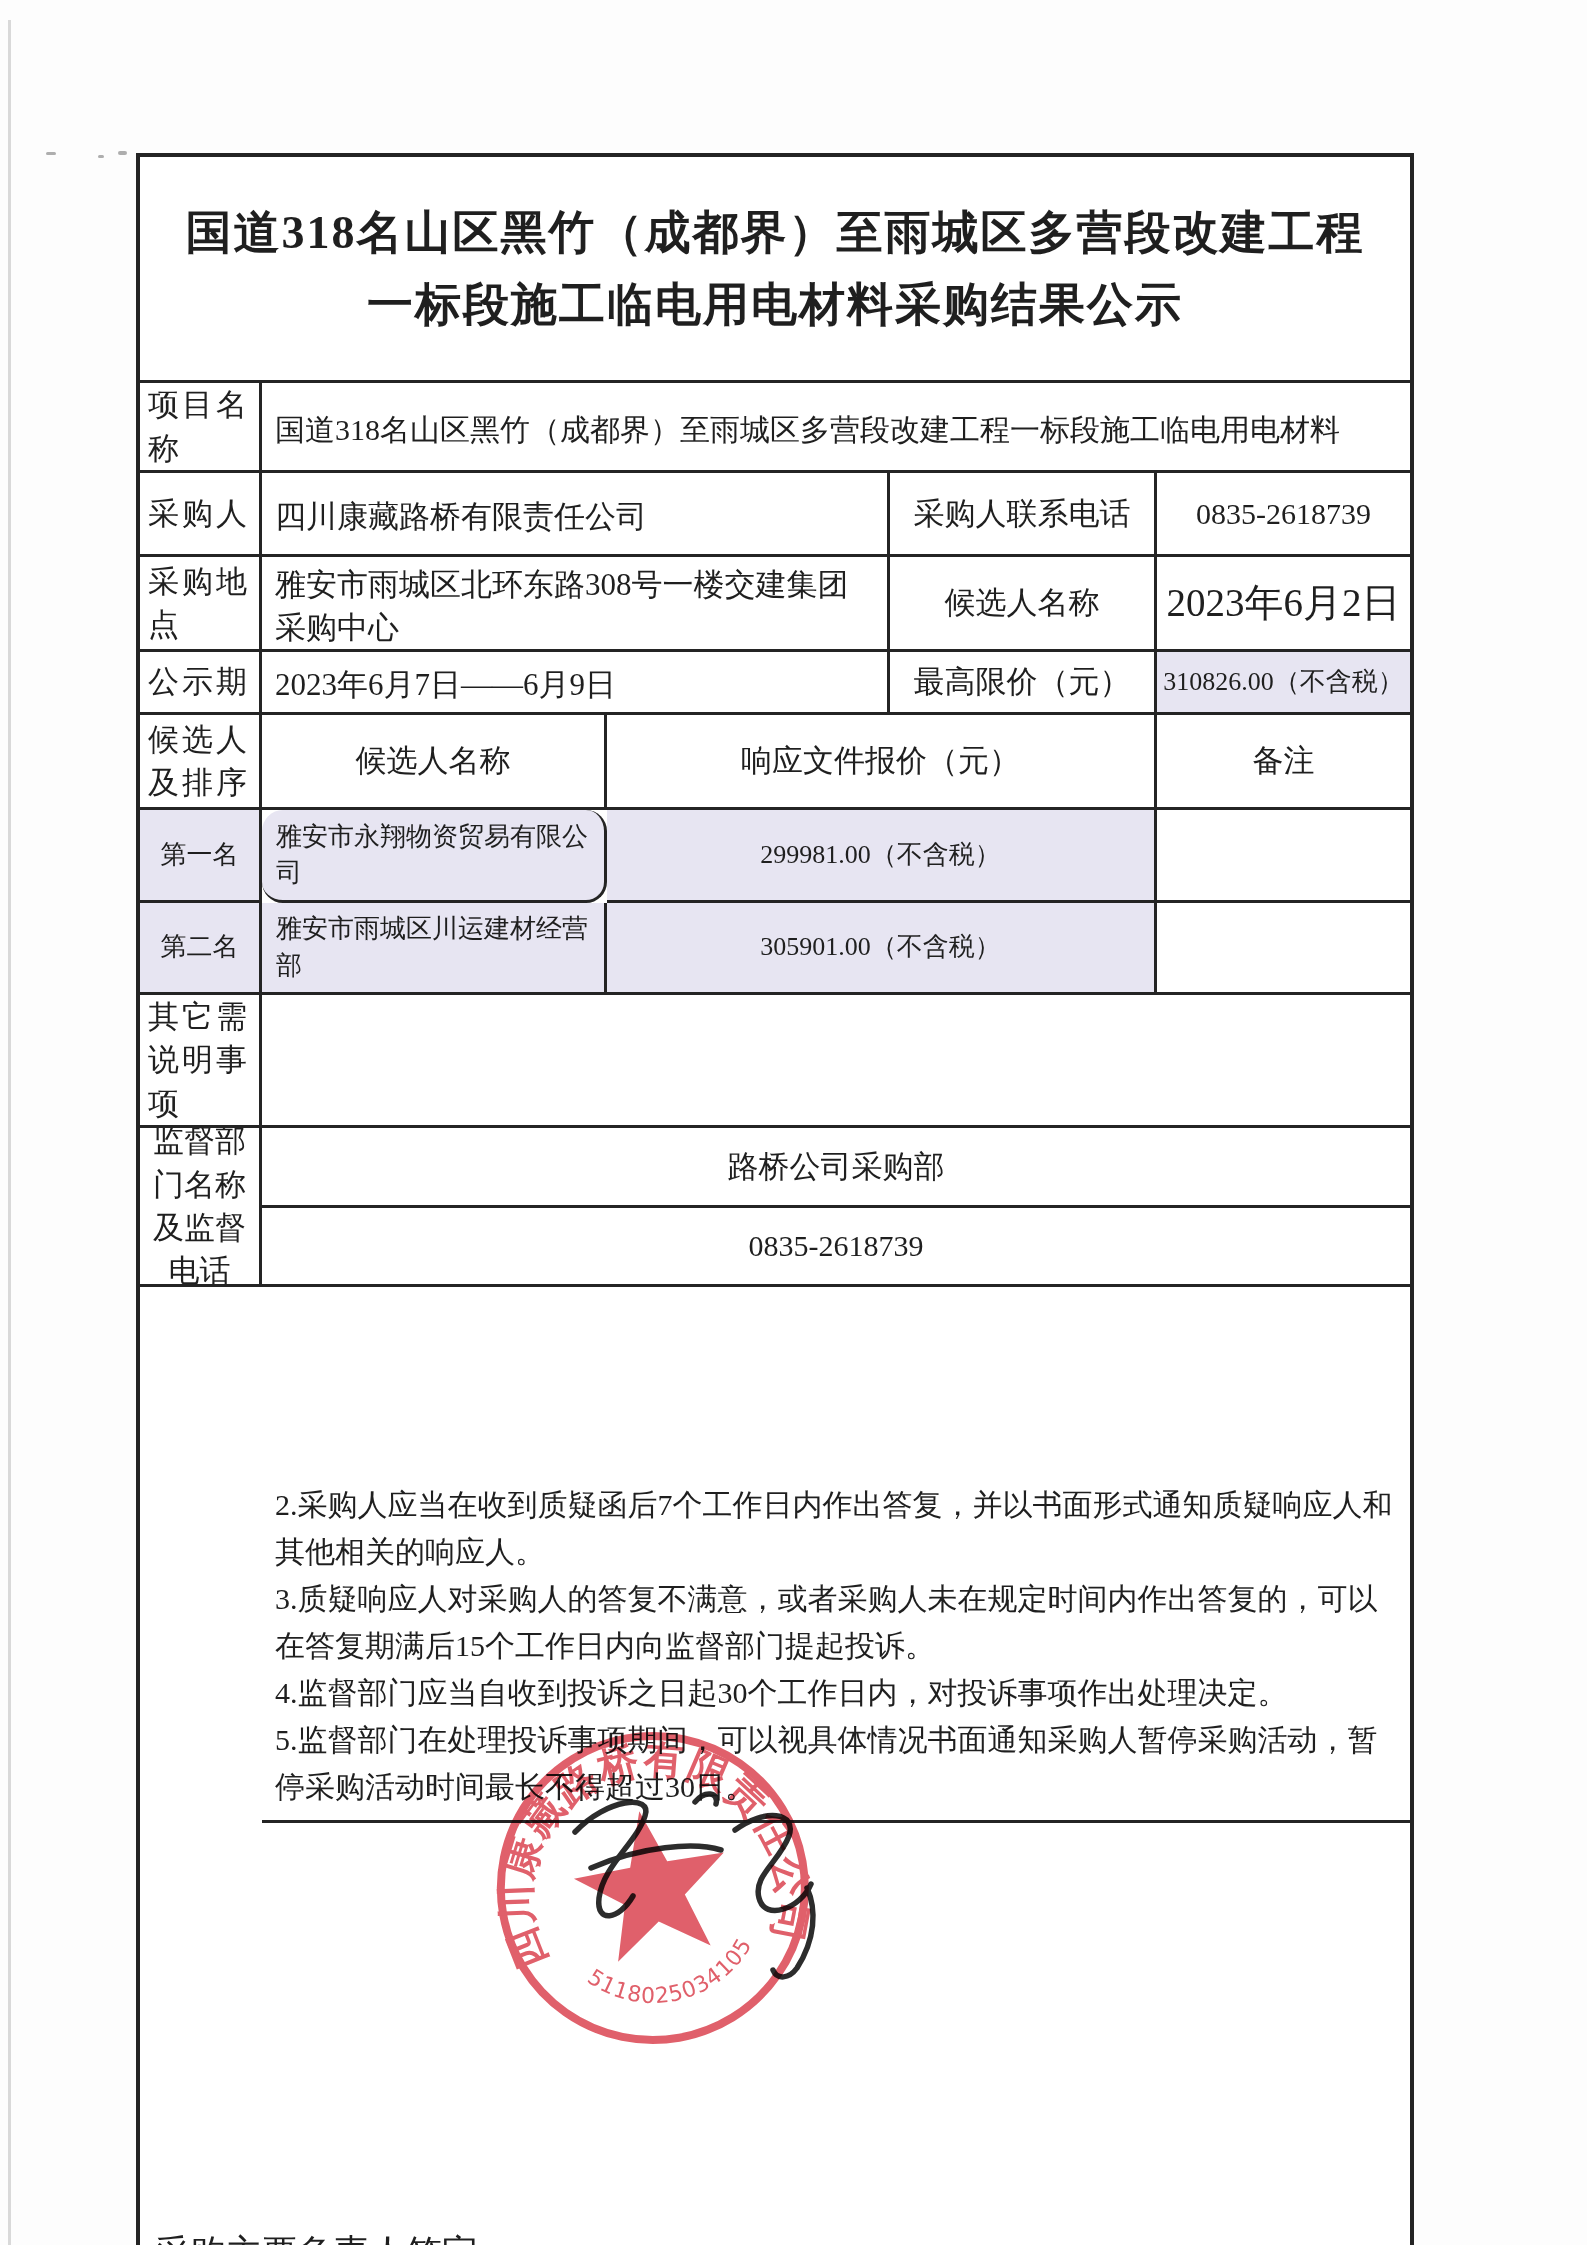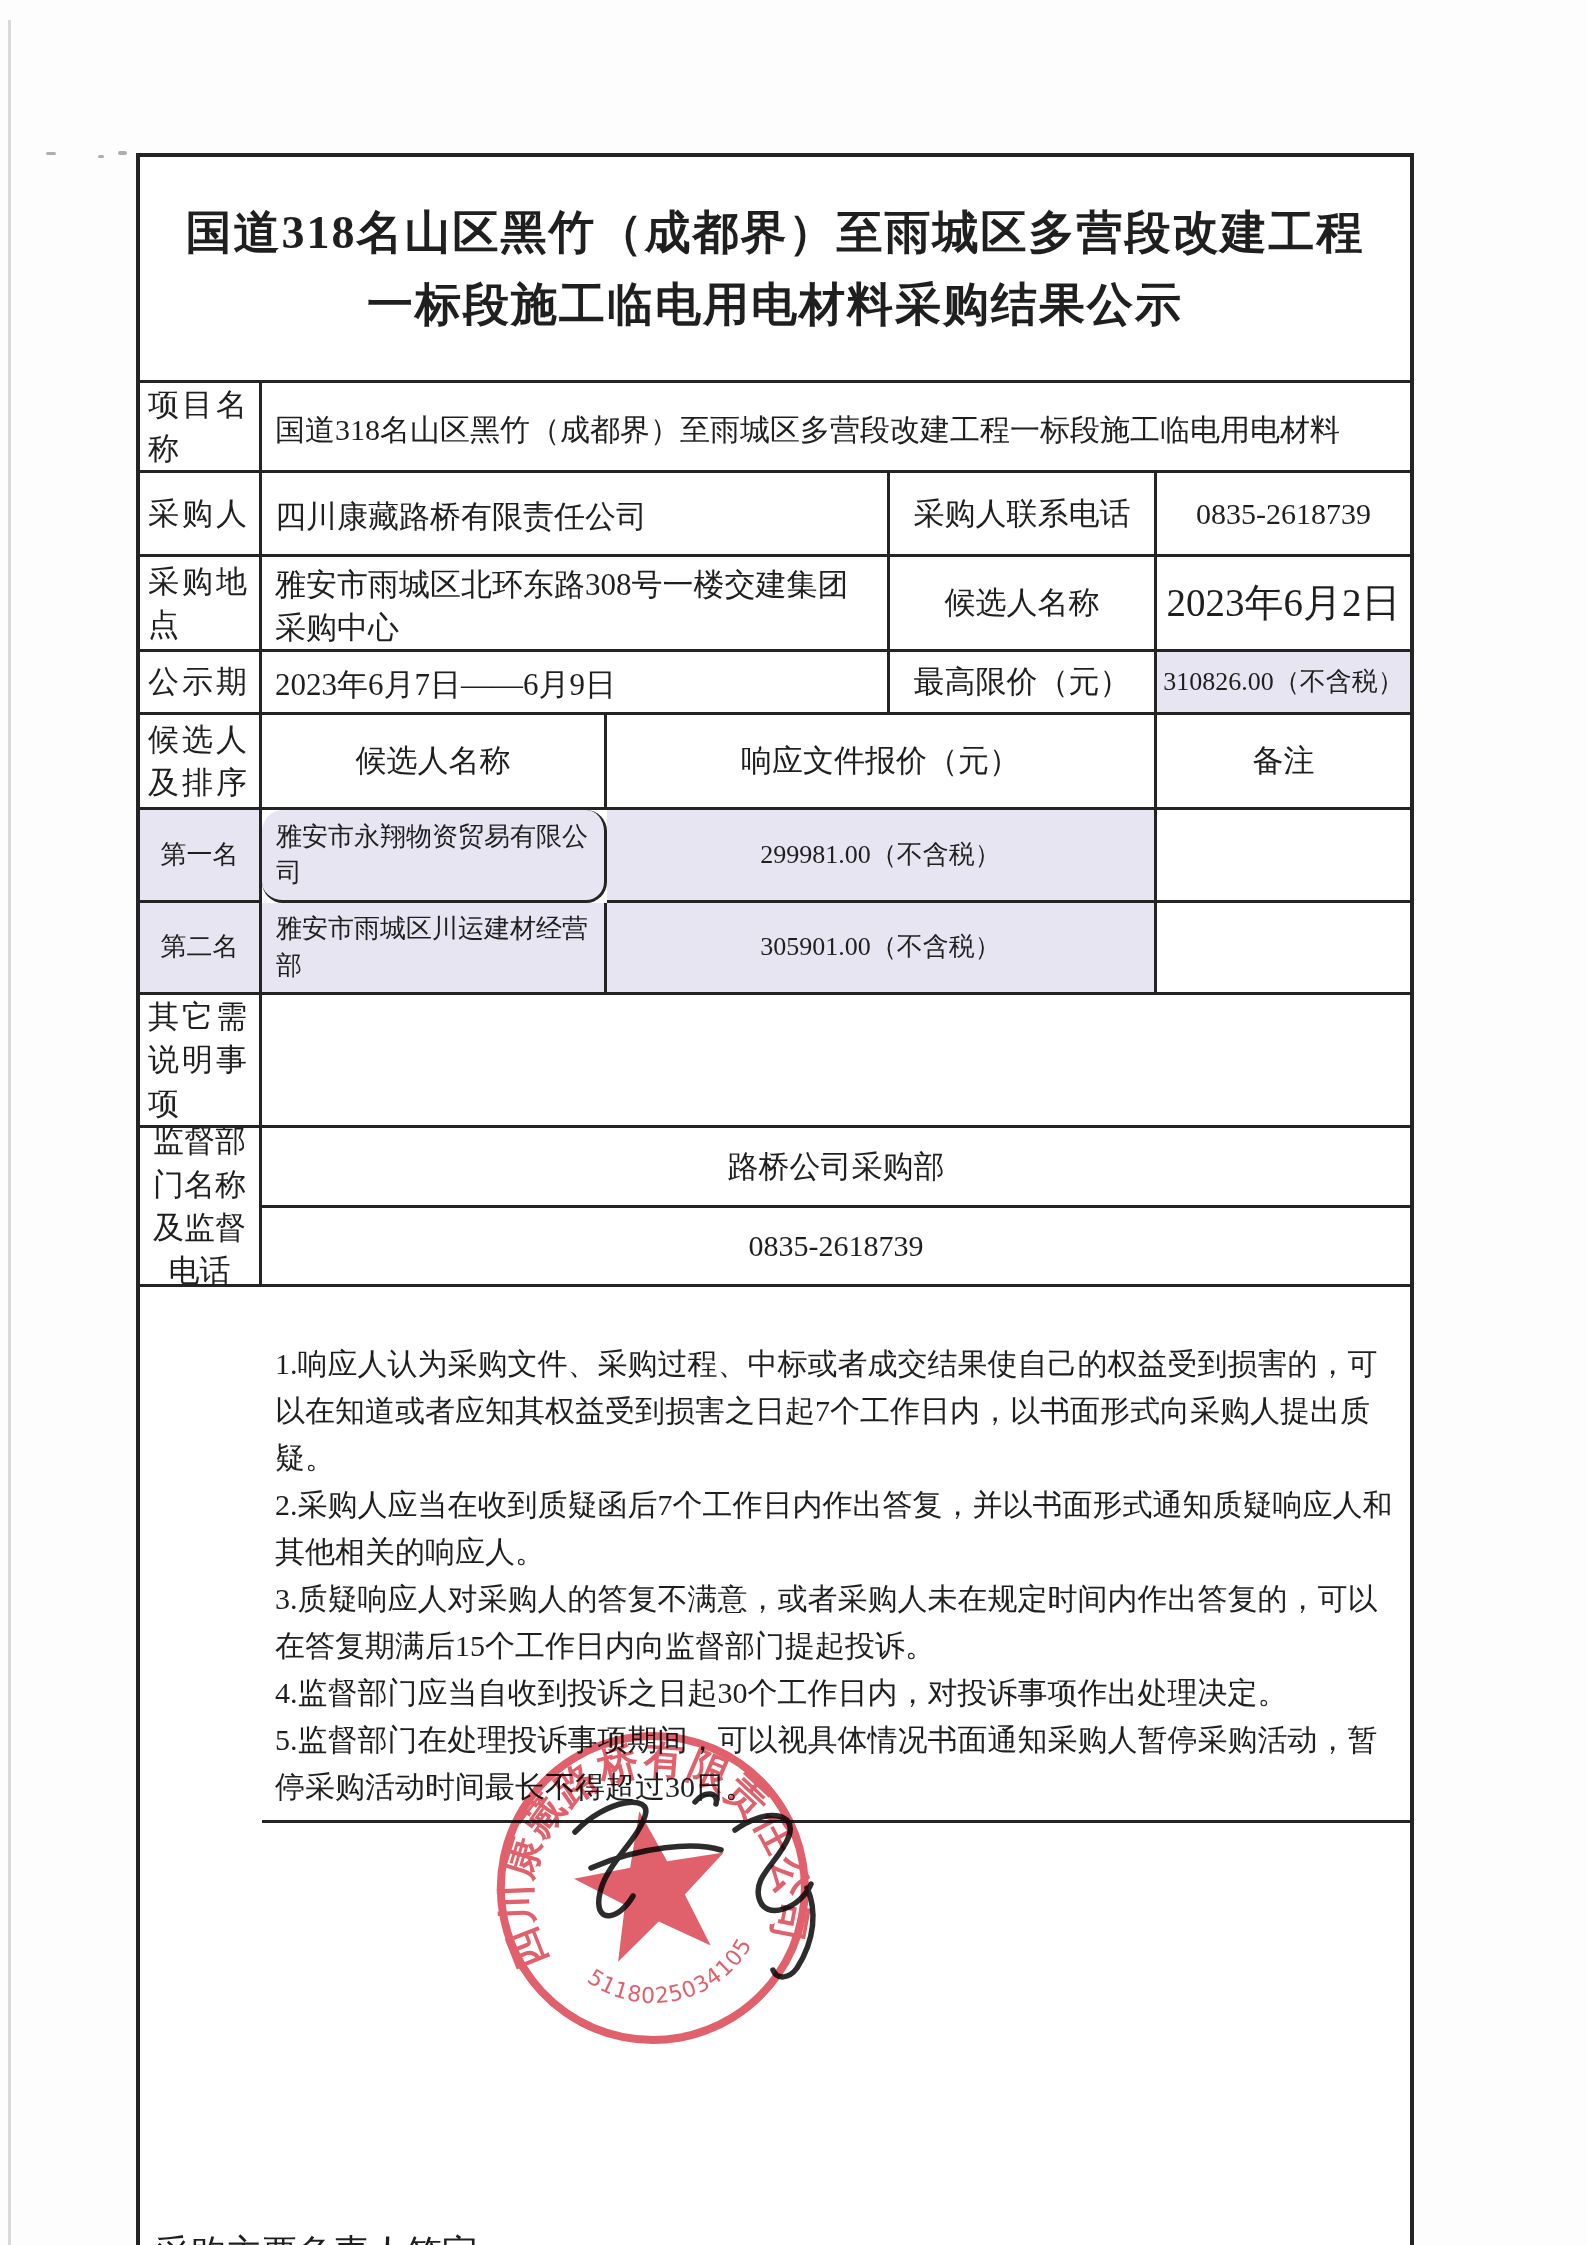--- a/index.html
+++ b/index.html
@@ -178,21 +178,20 @@
     </div>
     <div class="c nr ctr" style="grid-row:10;grid-column:2/6;">
       <span>路桥公司采购部</span>
     </div>
     <div class="c nr ctr" style="grid-row:11;grid-column:2/6;font-size:30px;">
       <span>0835-2618739</span>
     </div>
 
     <div class="c nr obj-cell" style="grid-row:12;grid-column:2/6;">
       <div class="obj-text">
-        <div>1.响应人认为采购文件、采购过程、中标或者成交结果使自己的权益受到损害的，可以在知道或者应知其权益受到损害之日起7个工作日内，以书面形式向采购人提出质疑。</div>
         <div>2.采购人应当在收到质疑函后7个工作日内作出答复，并以书面形式通知质疑响应人和其他相关的响应人。</div>
         <div>3.质疑响应人对采购人的答复不满意，或者采购人未在规定时间内作出答复的，可以在答复期满后15个工作日内向监督部门提起投诉。</div>
         <div>4.监督部门应当自收到投诉之日起30个工作日内，对投诉事项作出处理决定。</div>
         <div>5.监督部门在处理投诉事项期间，可以视具体情况书面通知采购人暂停采购活动，暂停采购活动时间最长不得超过30日。</div>
       </div>
     </div>
 
     <div class="c nr nb sig-cell" style="grid-row:13;grid-column:1/6;">
       <span class="sig-label">采购主要负责人签字:</span>
     </div>

